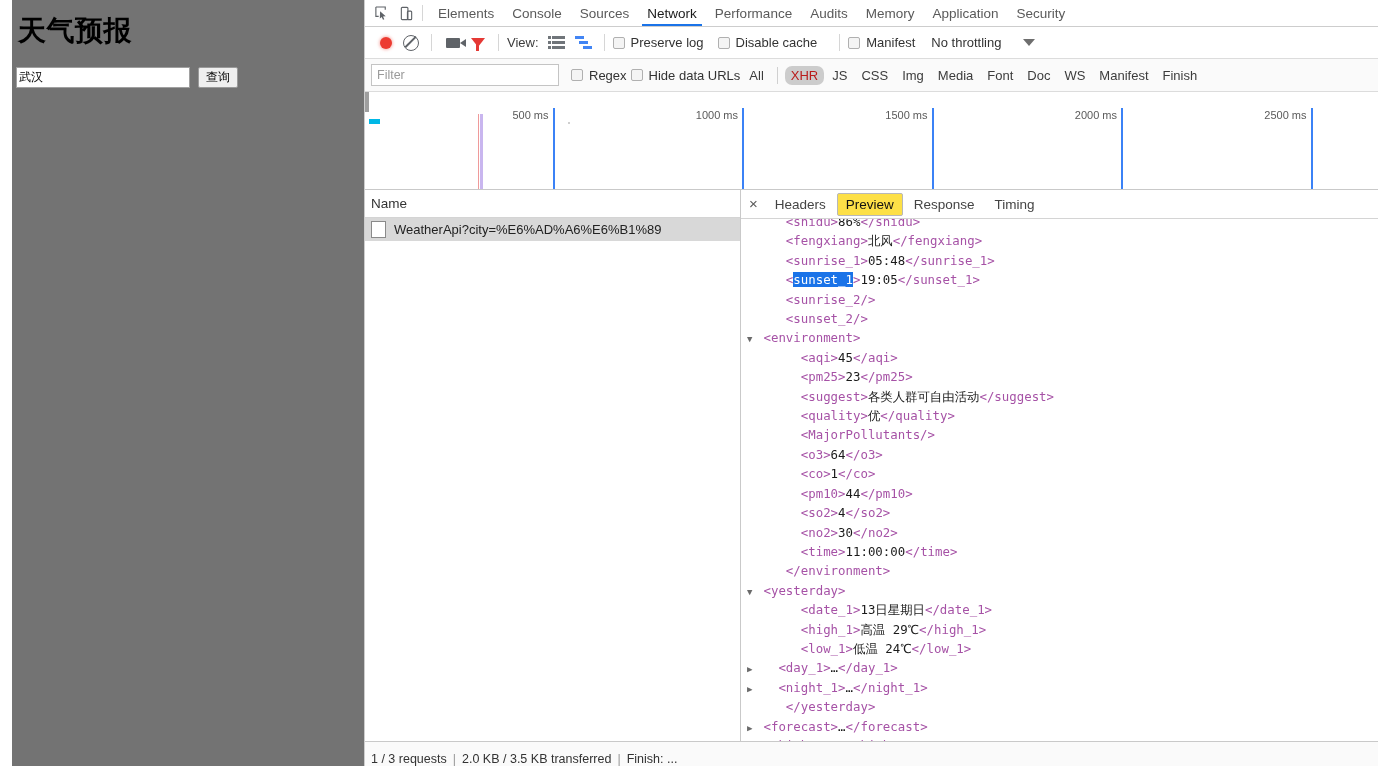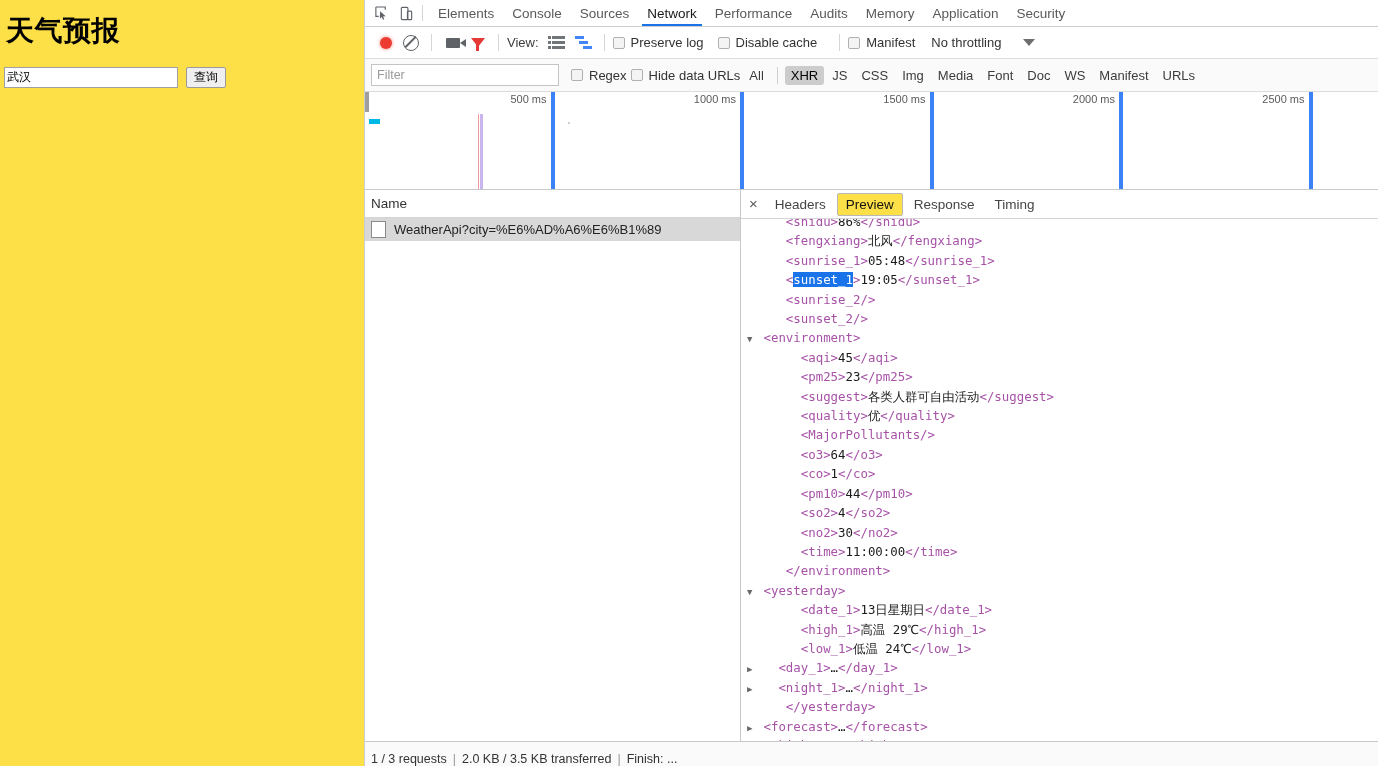--- a/index.html
+++ b/index.html
@@ -6,23 +6,23 @@
     margin: 0; padding: 0;
     width: 1378px; height: 766px;
     overflow: hidden;
     background: #ffffff;
     font-family: "Liberation Sans", sans-serif;
   }
   #app { position: relative; width: 1378px; height: 766px; }
 
   
   #page-pane {
-    position: absolute; left: 0; top: 0;
+    position: absolute; left: 12px; top: 0;
     width: 364px; height: 766px;
-    background: #fde047;
+    background: #737373;
     overflow: hidden;
   }
   #page-title {
     margin: 12px 0 0 6px;
     font-size: 28px;
     font-weight: bold;
     color: #000;
     letter-spacing: 0.5px;
     font-family: "DejaVu Sans", sans-serif;
   }
@@ -226,39 +226,39 @@
   #dt-filter .cb-label { margin-left: 8px; margin-right: 0; }
   .type-chip {
     font-size: 13px;
     color: #3c3c3c;
     padding: 2px 6px;
     margin: 0 1px;
     border-radius: 3px;
     cursor: pointer;
     white-space: nowrap;
   }
-  .type-chip.active { background: #cccccc; color: #000000; }
+  .type-chip.active { background: #cccccc; color: #b91c1c; border-radius: 7px; }
   .filt-sep { width: 1px; height: 17px; background: #d0d0d0; margin: 0 6px; }
 
   
   #dt-timeline {
     position: relative;
     height: 97px;
     background: #fff;
     border-bottom: 1px solid #c9c9c9;
     overflow: hidden;
   }
   #tl-handle {
     position: absolute; left: 0; top: 0;
     width: 4px; height: 20px; background: #9e9e9e;
   }
   .tl-tick {
-    position: absolute; top: 0;
+    position: absolute; top: 16px;
     height: 97px;
-    border-right: 4px solid #3b82f6;
+    border-right: 2px solid #3b82f6;
     box-sizing: border-box;
   }
   .tl-tick span {
     position: absolute; right: 4px; top: 1px;
     font-size: 11px; color: #5a5a5a;
     font-family: "Liberation Sans", sans-serif;
   }
   #tl-bar {
     position: absolute;
     left: 4px; top: 27px;
@@ -496,21 +496,21 @@
           <div class="filt-sep"></div>
           <span class="type-chip active">XHR</span>
           <span class="type-chip">JS</span>
           <span class="type-chip">CSS</span>
           <span class="type-chip">Img</span>
           <span class="type-chip">Media</span>
           <span class="type-chip">Font</span>
           <span class="type-chip">Doc</span>
           <span class="type-chip">WS</span>
           <span class="type-chip">Manifest</span>
-          <span class="type-chip">URLs</span>
+          <span class="type-chip">Finish</span>
         </div>
     </div>
 
     <div id="dt-timeline">
       <div id="tl-handle"></div>
       <div id="tl-ticks">
           <div class="tl-tick" style="left: 0px; width: 189.5px;">
             <span>500 ms</span>
           </div>
           <div class="tl-tick" style="left: 189.5px; width: 189.5px;">

